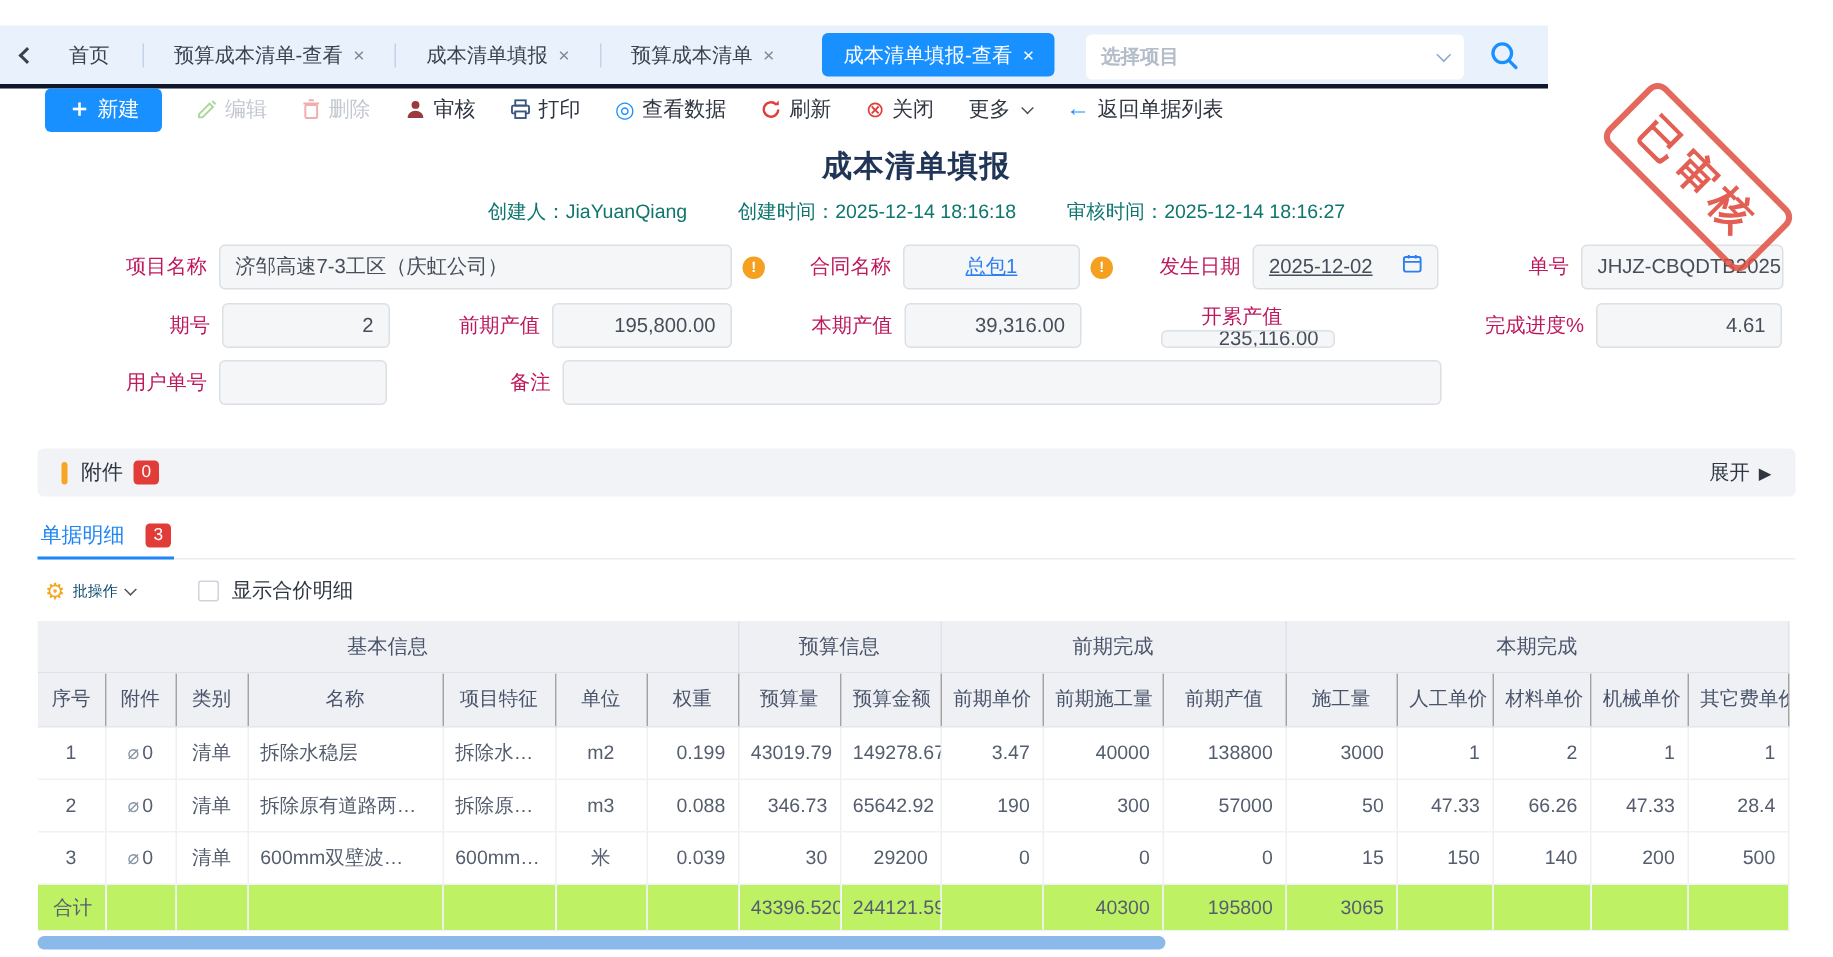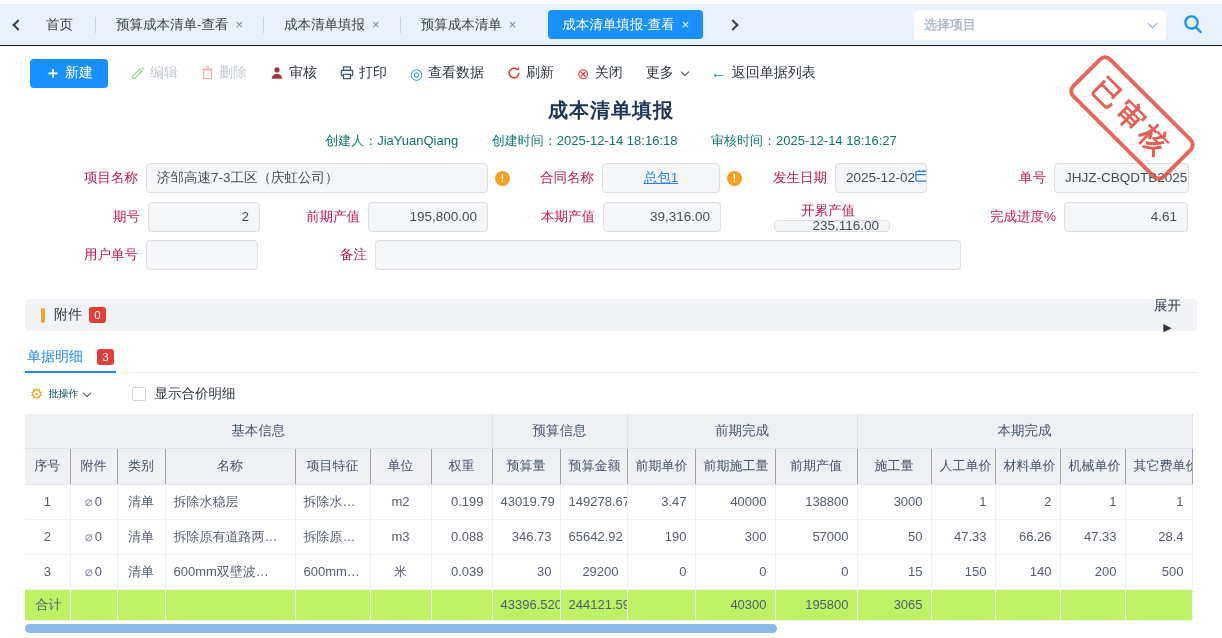--- a/index.html
+++ b/index.html
@@ -1,22 +1,22 @@
 <!DOCTYPE html>
 <html><head>
 <meta charset="utf-8">
 <style>
   * { margin:0; padding:0; box-sizing:border-box; }
   html,body { width:1222px; height:638px; background:#fff; overflow:hidden;
     font-family:"Liberation Sans","DejaVu Sans",sans-serif; }
   #app { position:relative; width:1222px; height:638px; }
 
   
-  .topbar { position:absolute; left:0; top:4px; width:1222px; height:42px;
-    background:#e9f1fc; display:flex; align-items:center; border-bottom:1px solid #0f172a; }
+  .topbar { position:absolute; left:0; top:17px; width:1032px; height:42px;
+    background:#e9f1fc; display:flex; align-items:center; border-bottom:3px solid #0f172a; }
   .chev { display:inline-block; width:8px; height:8px; border-left:2px solid #39414f;
     border-bottom:2px solid #39414f; }
   .chev.left { transform:rotate(45deg); margin-left:14px; }
   .chev.right { transform:rotate(225deg); margin-left:14px; }
   .tab-home { font-size:13.5px; color:#39414f; margin:0 22px 0 24px; cursor:pointer; white-space:nowrap; }
   .tab-sep { width:1px; height:16px; background:#c4d3e8; }
   .tab { display:flex; align-items:center; gap:7px; font-size:13.5px; color:#39414f;
     padding:0 20px; height:42px; cursor:pointer; white-space:nowrap; }
   .tab .x { color:#7d8899; font-size:13px; }
   .tab.active { background:#1890ff; color:#fff; height:29px; border-radius:4px;
@@ -64,21 +64,21 @@
   .cal { margin-left:auto; flex:none; cursor:pointer; }
 
   
   .attach { position:absolute; left:25px; top:299px; width:1172px; height:32px;
     background:#f1f3f6; border-radius:4px; display:flex; align-items:center; padding:0 16px; cursor:pointer; }
   .attach .mark { width:4px; height:15px; background:#f5a623; border-radius:2px; margin-right:9px; }
   .attach .lbl { font-size:14px; color:#2f3640; }
   .badge { min-width:17px; height:16px; background:#e23c39; color:#fff; border-radius:3px;
     font-size:11.5px; display:inline-flex; align-items:center; justify-content:center;
     padding:0 4px; margin-left:7px; }
-  .attach .expand { margin-left:auto; font-size:13.5px; color:#2f3640; display:flex; align-items:center; gap:6px;flex-direction:column; }
+  .attach .expand { margin-left:auto; font-size:13.5px; color:#2f3640; display:flex; align-items:center; gap:6px; }
   .attach .tri { font-size:11px; color:#2f3640; }
 
   
   .detail-tabs { position:absolute; left:25px; top:343px; width:1172px; height:30px;
     border-bottom:1px solid #eceef2; }
   .dtab { display:inline-flex; align-items:center; gap:7px; height:30px; padding:0 2px;
     color:#1f85f5; font-size:14px; border-bottom:2px solid #1f85f5; cursor:pointer; }
 
   
   .batch { position:absolute; left:30px; top:381px; height:26px; display:flex; align-items:center; }
@@ -234,21 +234,21 @@
   </div>
   <div class="fg" style="left:540px; top:163px;">
     <label>合同名称</label>
     <div class="inp" style="width:118px;justify-content:center;">
         <span class="link">总包1</span>
       </div>
     <span class="info-i">!</span>
   </div>
   <div class="fg" style="left:773px; top:163px;">
     <label>发生日期</label>
-    <div class="inp" style="width:92px;">
+    <div class="inp" style="width:124px;text-decoration:underline;">
       <span>2025-12-02</span>
       <span class="cal">
         <svg width="13" height="13" viewBox="0 0 14 14">
             <rect x="1" y="2.5" width="12" height="10.5" rx="1.5" fill="none" stroke="#2d7ff0" stroke-width="1.4"></rect>
             <line x1="1" y1="6" x2="13" y2="6" stroke="#2d7ff0" stroke-width="1.4"></line>
             <line x1="4.5" y1="1" x2="4.5" y2="3.5" stroke="#2d7ff0" stroke-width="1.4"></line>
             <line x1="9.5" y1="1" x2="9.5" y2="3.5" stroke="#2d7ff0" stroke-width="1.4"></line>
           </svg>
       </span>
     </div>

